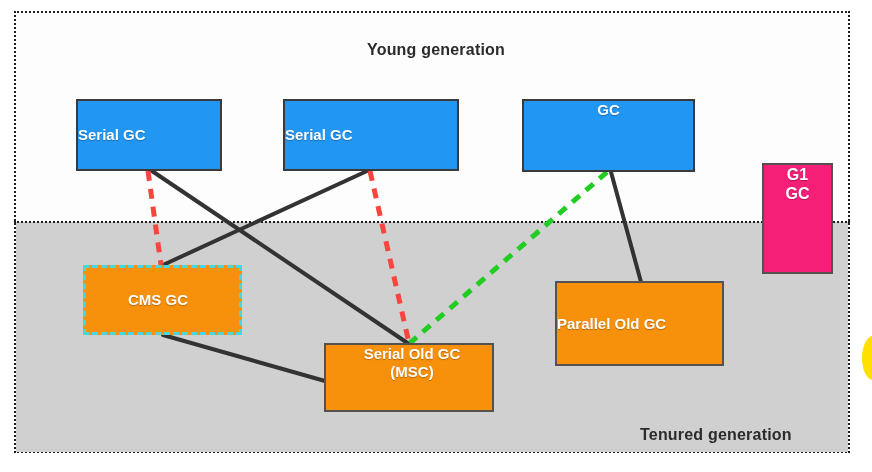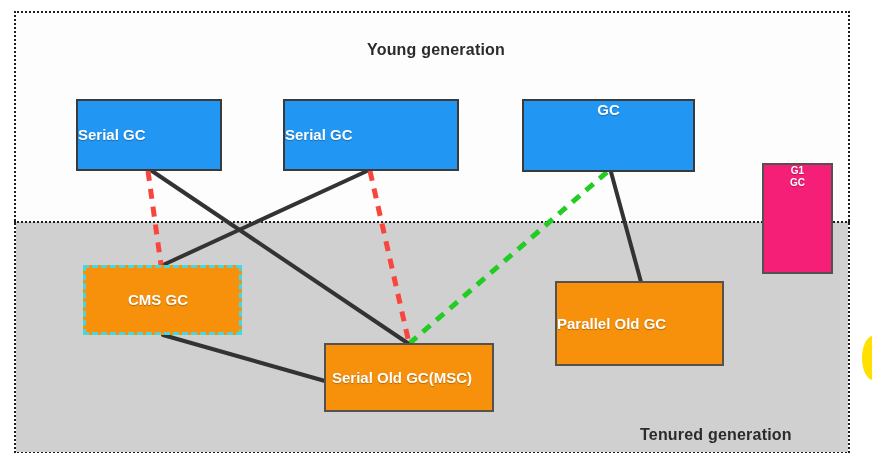--- a/index.html
+++ b/index.html
@@ -96,21 +96,21 @@
   }
   .node-cms {
     background: #f7900b;
     border: 3px dashed #4ad6dd;
     font-size: 15px;
     padding-left: 42px;
   }
   .node-g1 {
     background: #f51f78;
     border: 2px solid #55514e;
-    font-size: 10px;
+    font-size: 16px;
   }
   .yellow-blob {
     position: absolute;
     left: 862px;
     top: 336px;
     width: 22px;
     height: 44px;
     background: #ffe000;
     border-radius: 50%;
     z-index: 4;
@@ -155,21 +155,21 @@
   </div>
 
   <div class="node node-young" style="left:522px; top:99px; width:173px; height:73px; flex-direction:column;">
     <span>GC</span>
   </div>
 
   <div class="node node-cms" style="left:83px; top:265px; width:159px; height:70px;">
     <span>CMS GC</span>
   </div>
 
-  <div class="node node-old" style="left:324px; top:343px; width:170px; height:69px; padding-left:6px;">
+  <div class="node node-old" style="left:324px; top:343px; width:170px; height:69px; flex-direction:column;padding-left:6px;">
     <span>Serial Old GC</span>
     <span>(MSC)</span>
   </div>
 
   <div class="node node-old" style="left:555px; top:281px; width:169px; height:85px;">
     <span>Parallel Old GC</span>
   </div>
 
   <div class="node node-g1" style="left:762px; top:163px; width:71px; height:111px; flex-direction:column;">
     <span>G1</span>

